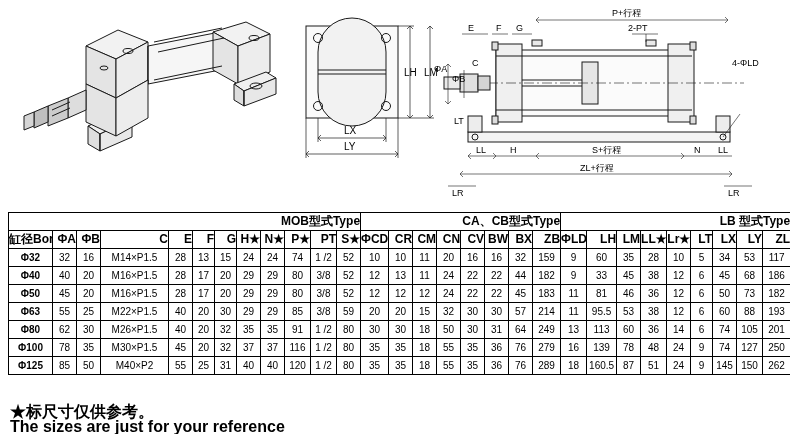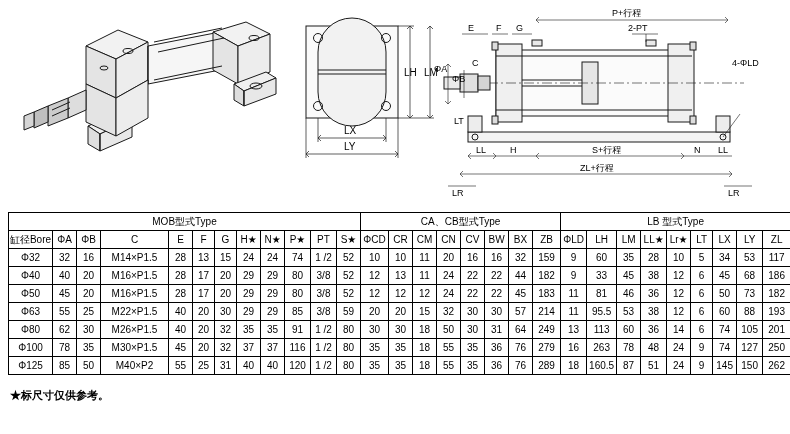--- a/index.html
+++ b/index.html
@@ -33,32 +33,33 @@
     border:1px solid #000;
     text-align:center;
     padding:0;
     height:17px;
     line-height:17px;
     font-weight:normal;
     white-space:nowrap;
     overflow:hidden;
   }
   table.spec thead th{
-    font-weight:normal;
-    font-size:10px;
+    font-weight:bold;
+    font-size:12px;
+    text-align:right;
   }
   table.spec tbody td:first-child{
-    font-weight:normal;
+    font-weight:bold;
   }
   .grouphdr{font-size:11px;}
   .note{
     position:absolute;
     left:10px;
-    top:388px;
-    font-size:11px;
+    top:404px;
+    font-size:16px;
     line-height:15px;
   }
   .note .l1{font-weight:bold;}
   .note .l2{font-weight:bold;}
   svg{display:block;}
   text{font-family:"Liberation Sans", sans-serif;}
 </style>
 </head>
 <body>
 
@@ -509,21 +510,21 @@
           <td>80</td>
           <td>35</td>
           <td>35</td>
           <td>18</td>
           <td>55</td>
           <td>35</td>
           <td>36</td>
           <td>76</td>
           <td>279</td>
           <td>16</td>
-          <td>263</td>
+          <td>139</td>
           <td>78</td>
           <td>48</td>
           <td>24</td>
           <td>9</td>
           <td>74</td>
           <td>127</td>
           <td>250</td>
         </tr>
         <tr>
           <td>Φ125</td>
@@ -555,13 +556,14 @@
           <td>145</td>
           <td>150</td>
           <td>262</td>
         </tr>
       </tbody>
   </table>
 </div>
 
 <div class="note">
   <div class="l1">★标尺寸仅供参考。</div>
+  <div class="l2">The sizes are just for your reference</div>
 </div>
 
 </body></html>

